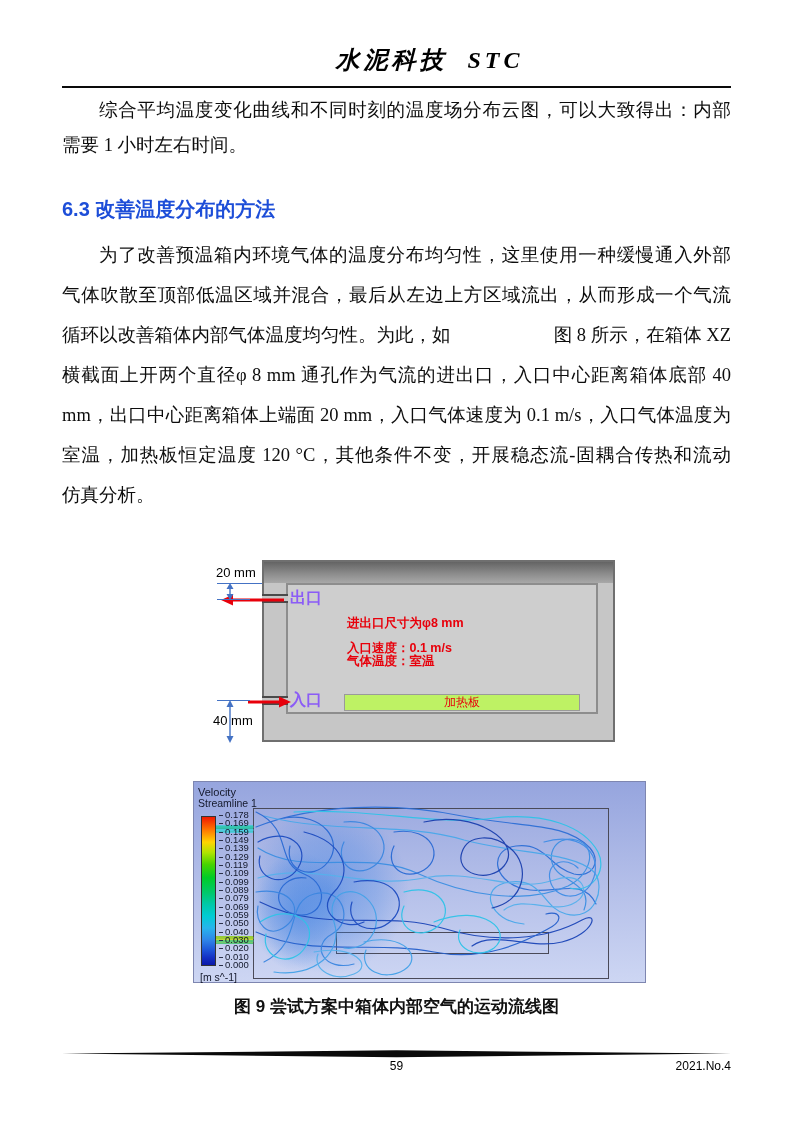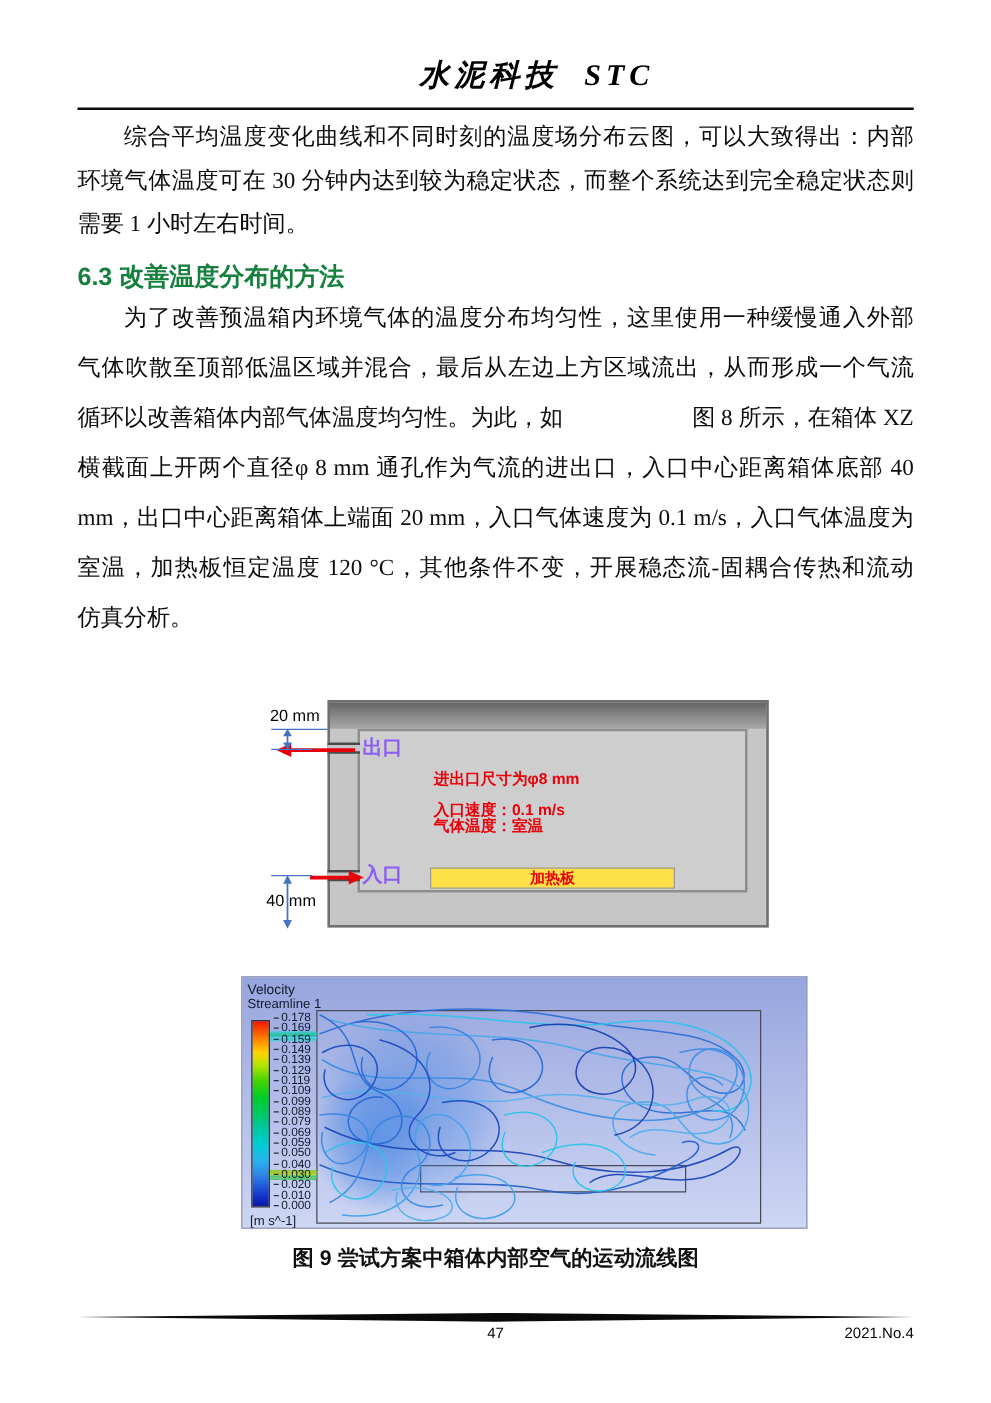--- a/index.html
+++ b/index.html
@@ -12,34 +12,34 @@
   .header-rule{position:absolute;left:62px;top:86px;width:669px;height:2px;background:#0a0a0a;}
 
   
   .para{position:absolute;left:62px;width:669px;font-size:18.5px;color:#0d0d0d;}
   .pline{text-align:justify;text-align-last:justify;}
   .pline.first{text-indent:2em;}
   .pline.last{text-align-last:left;}
   .para1 .pline{height:35px;line-height:35px;}
   .para2 .pline{height:40px;line-height:40px;font-family:Liberation Serif, serif;}
   .refline{display:flex;justify-content:space-between;height:40px;line-height:40px;}
-  .section-heading{position:absolute;left:62px;top:208px;
-    font-family:"Liberation Sans","DejaVu Sans",sans-serif;font-size:20px;font-weight:bold;color:#15803d;}
+  .section-heading{position:absolute;left:62px;top:196px;
+    font-family:"Liberation Sans","DejaVu Sans",sans-serif;font-size:20px;font-weight:bold;color:#1d4ed8;}
 
   
   .fig8{position:absolute;left:200px;top:552px;width:440px;height:200px;}
   .f8-outer{position:absolute;left:62px;top:8px;width:353px;height:182px;background:#c6c6c6;
     border:2px solid #6f6f6f;box-sizing:border-box;}
   .f8-band{position:absolute;left:0;top:0;width:100%;height:21px;
     background:linear-gradient(180deg,#646464 0%,#8b8b8b 55%,#a8a8a8 100%);}
   .f8-inner{position:absolute;left:22px;top:21px;width:312px;height:131px;background:#cecece;
     border:2px solid #8d8d8d;box-sizing:border-box;}
-  .f8-heater{position:absolute;left:80px;top:132px;width:196px;height:17px;background:#fde047;
+  .f8-heater{position:absolute;left:80px;top:132px;width:236px;height:17px;background:#bef264;
     border:1px solid #9a9a9a;box-sizing:border-box;text-align:center;line-height:15px;
-    font-family:"Liberation Sans",sans-serif;font-size:12px;font-weight:700;color:#e8000b;}
+    font-family:"Liberation Sans",sans-serif;font-size:12px;font-weight:400;color:#e8000b;}
   .f8-pipe{position:absolute;left:-2px;width:26px;height:9px;background:#c6c6c6;
     border-top:2px solid #4a4a4a;border-bottom:2px solid #4a4a4a;box-sizing:border-box;}
   .f8-pipe.out{top:32px;}
   .f8-pipe.in{top:134px;}
   .f8-red-label{position:absolute;font-family:"Liberation Sans",sans-serif;
     font-size:16px;font-weight:bold;color:#8b5cf6;}
   .f8-ann{position:absolute;left:147px;font-family:"Liberation Sans",sans-serif;
     font-size:12.5px;font-weight:600;color:#e8000b;white-space:nowrap;}
   .f8-dim-text{position:absolute;font-family:"Liberation Sans",sans-serif;font-size:13px;color:#000;}
   .f8-tick{position:absolute;height:1px;background:#4472c4;}
@@ -87,21 +87,20 @@
 </head>
 <body>
 
 <div class="page">
 
   <div class="journal-title">水泥科技 STC</div>
   <div class="header-rule"></div>
 
   <div class="para para1" style="top:93px;">
     <div class="pline first">综合平均温度变化曲线和不同时刻的温度场分布云图，可以大致得出：内部</div>
-    <div class="pline">环境气体温度可在 30 分钟内达到较为稳定状态，而整个系统达到完全稳定状态则</div>
     <div class="pline last">需要 1 小时左右时间。</div>
   </div>
 
   <div class="section-heading">6.3 改善温度分布的方法</div>
 
   <div class="para para2" style="top:235px;">
     <div class="pline first">为了改善预温箱内环境气体的温度分布均匀性，这里使用一种缓慢通入外部</div>
     <div class="pline">气体吹散至顶部低温区域并混合，最后从左边上方区域流出，从而形成一个气流</div>
     <div class="refline">
       <span>循环以改善箱体内部气体温度均匀性。为此，如</span>
@@ -235,16 +234,16 @@
       </div>
       <div class="legend-unit">[m s^-1]</div>
     </div>
   </div>
 
   <div class="caption" style="top:995px;">图 9 尝试方案中箱体内部空气的运动流线图</div>
 
   <svg class="footer-line" width="669" height="8" viewBox="0 0 669 8">
     <polygon points="0,3.6 334.5,0.3 669,3.6 334.5,7.3" fill="#0a0a0a"></polygon>
   </svg>
-  <div class="footer-page">47</div>
+  <div class="footer-page">59</div>
   <div class="footer-issue">2021.No.4</div>
 
 </div>
 
 </body></html>

